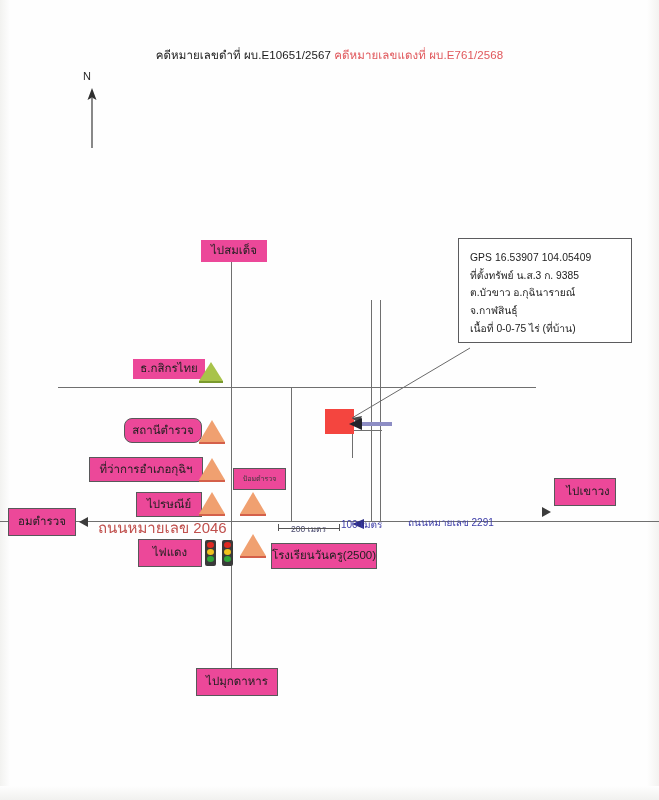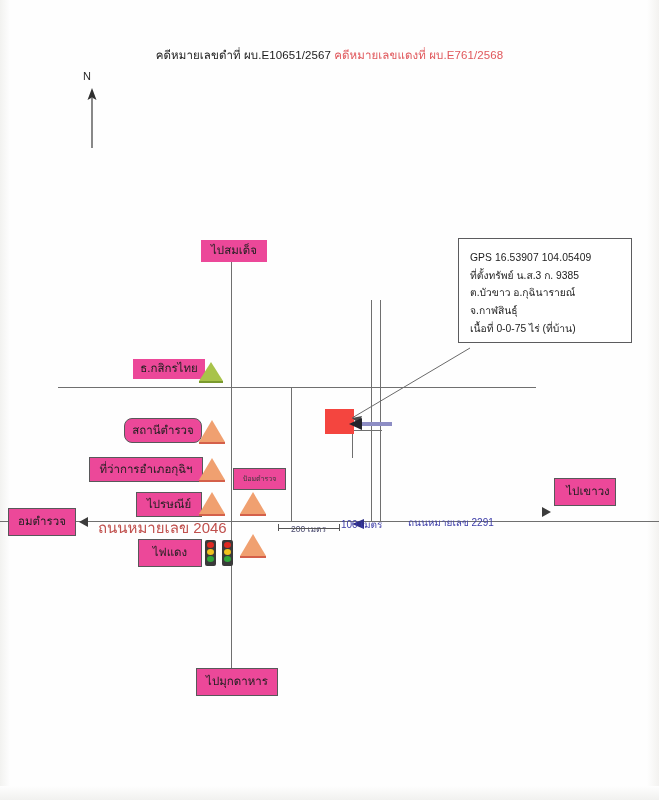--- a/index.html
+++ b/index.html
@@ -351,20 +351,23 @@
     <i class="r"></i>
     <i class="y"></i>
     <i class="g"></i>
   </div>
   <div class="signal" style="left:222px; top:540px;">
     <i class="r"></i>
     <i class="y"></i>
     <i class="g"></i>
   </div>
 
+  <div class="labelbox" style="left:271px; top:543px; width:106px; height:26px;">
+    <span>โรงเรียนวันครู(2500)</span>
+  </div>
   <div class="tri" style="left:240px; top:534px;"></div>
   <div class="tri-base" style="left:240px; top:556px;"></div>
 
   <div class="ink-red-ink" style="left:98px; top:516px;">ถนนหมายเลข 2046</div>
   <div class="ink-blue" style="left:408px; top:515px;">ถนนหมายเลข 2291</div>
 
   <div class="ink-blue" style="left:341px; top:469px;margin-top:48px;">100 เมตร</div>
   <div class="ink-blue small" style="left:291px; top:522px;">200 เมตร</div>
 
   <div class="scale-line" style="left:278px; top:528px; width:62px;"></div>

